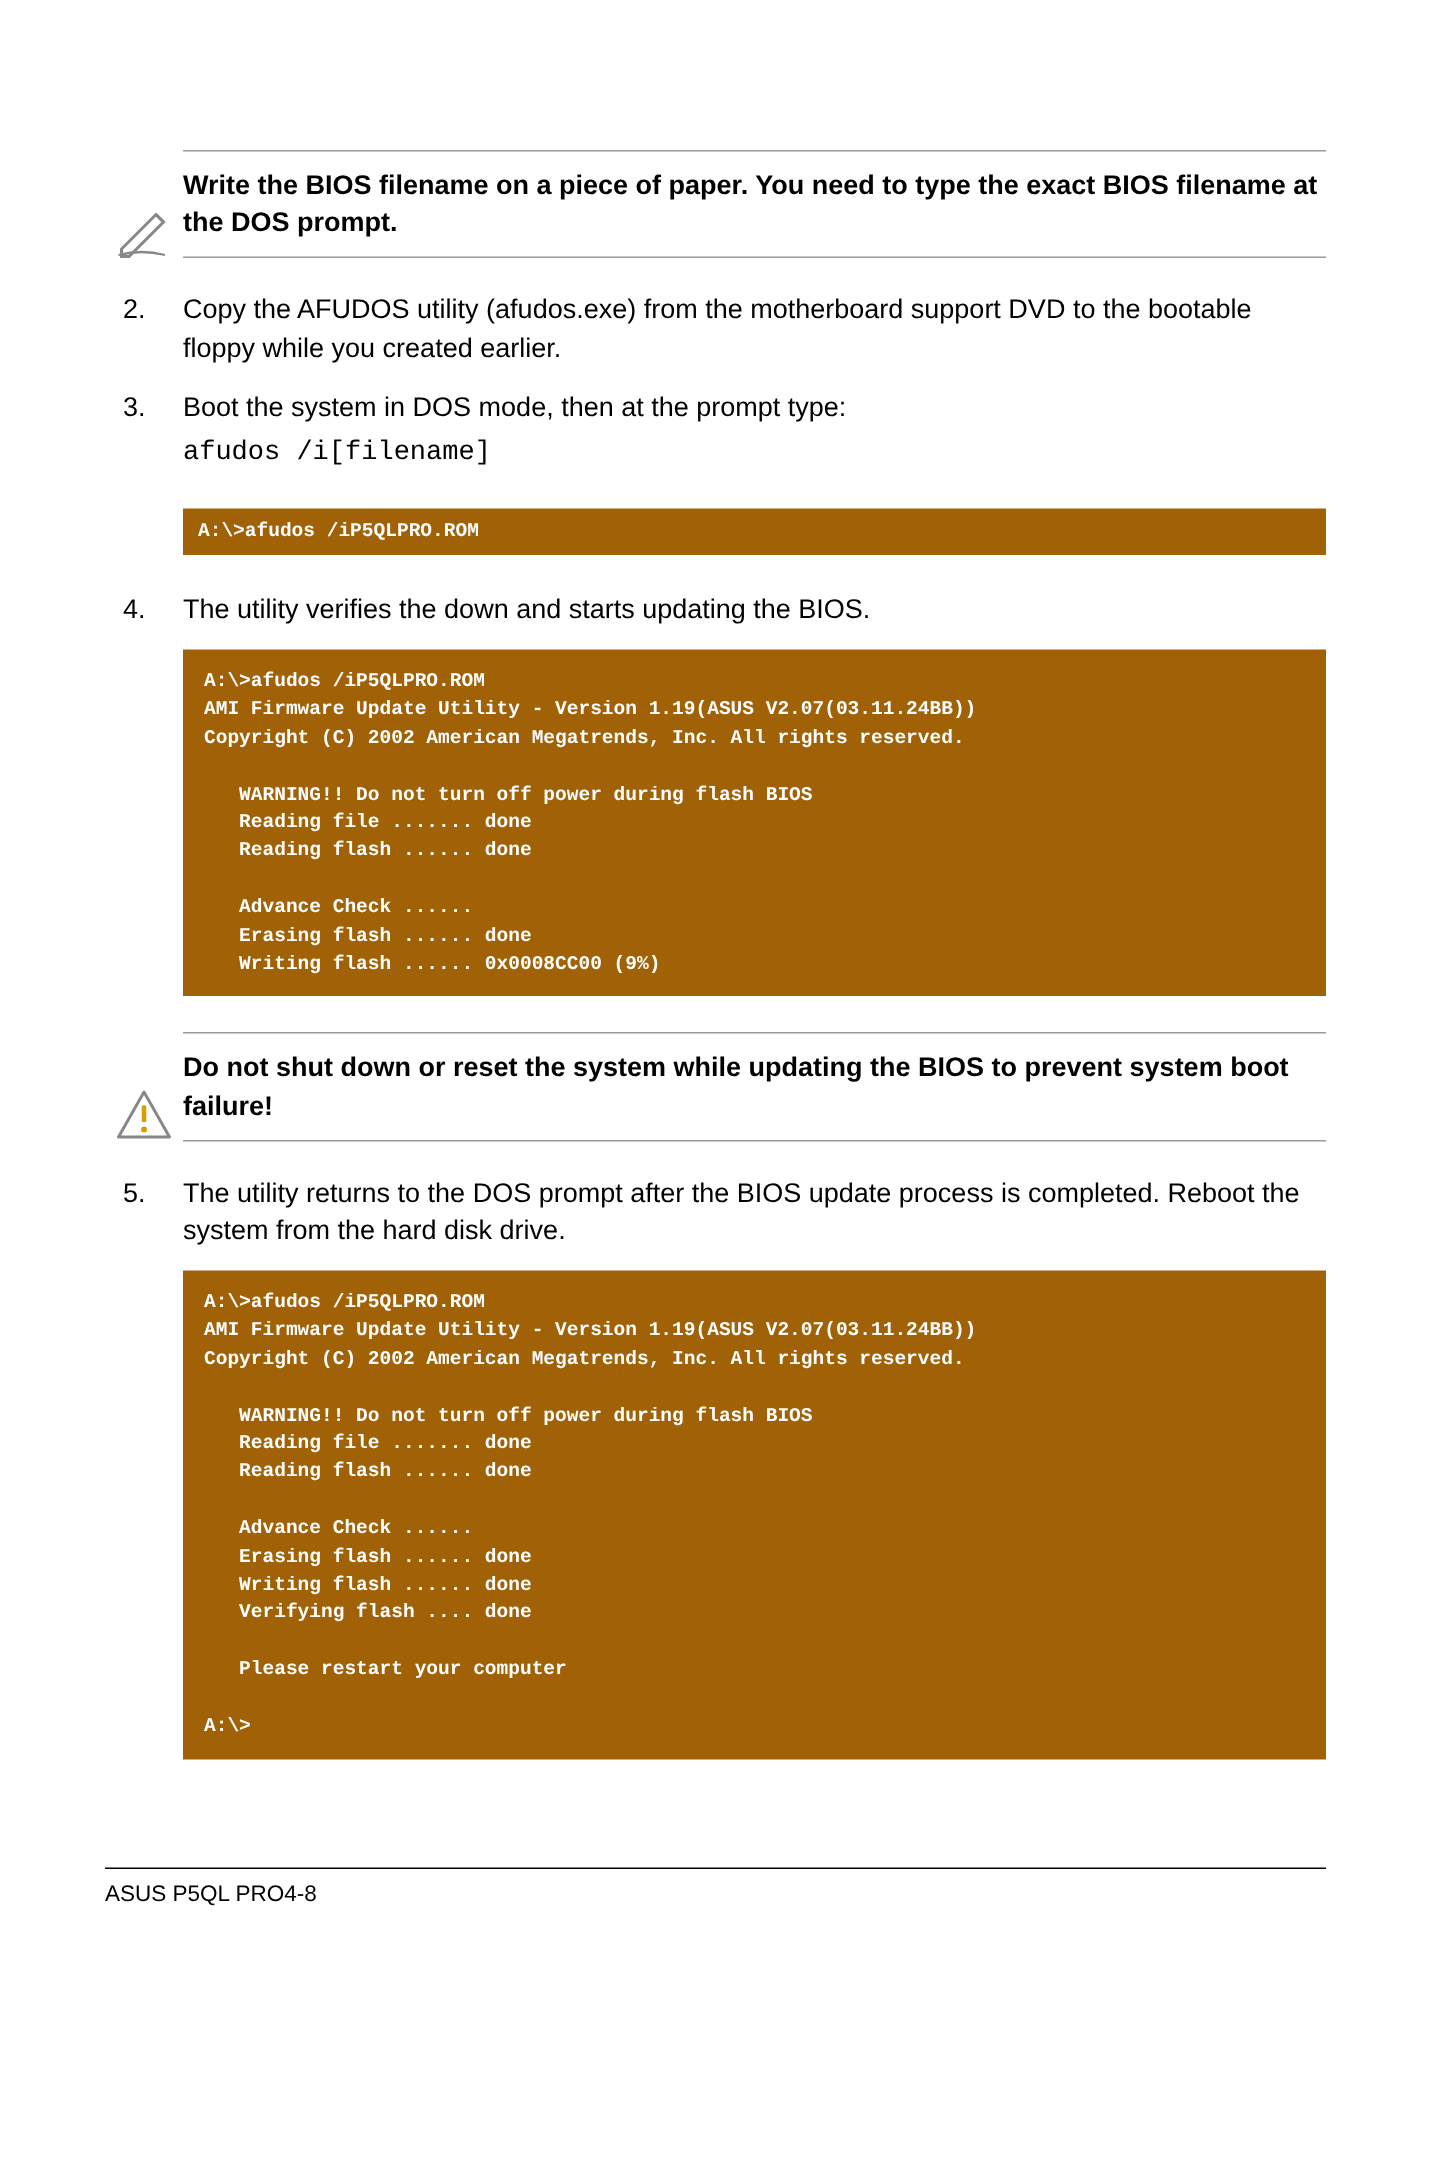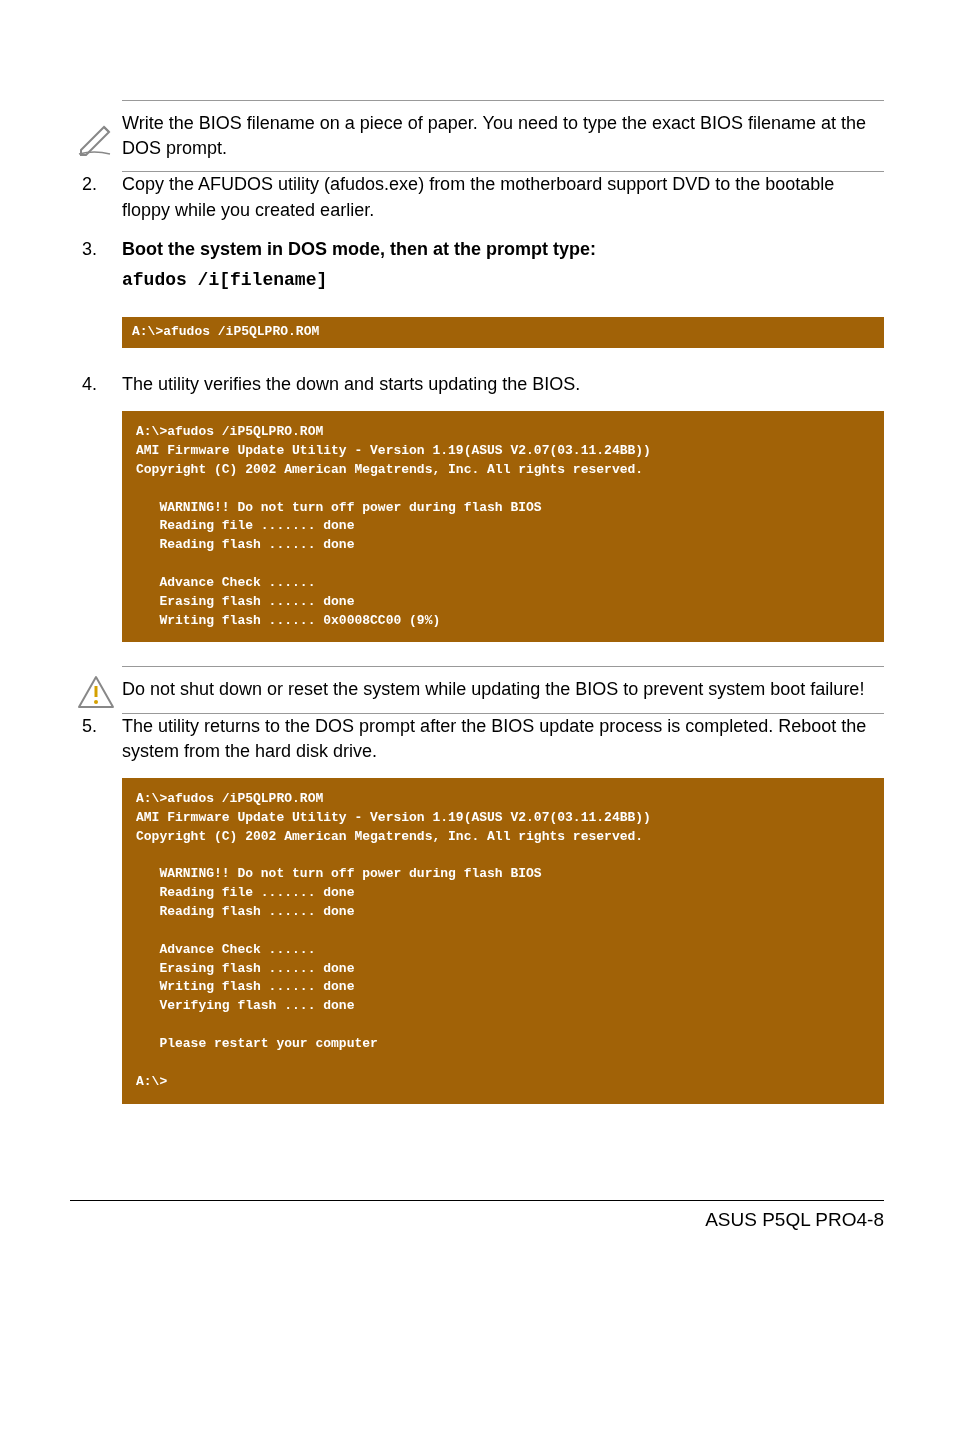--- a/index.html
+++ b/index.html
@@ -8,21 +8,23 @@
       background: #fff;
       color: #000;
       width: 954px;
       margin: 0 auto;
       padding: 100px 70px 40px 70px;
       font-size: 18px;
       line-height: 1.4;
     }
     .callout {
       display: flex;
-      align-items: center;
+      align-items: flex-end;
+      margin-bottom: 22px;
+      font-weight: bold;
     }
     .callout-icon {
       flex: 0 0 52px;
       display: flex;
       align-items: center;
       justify-content: center;
       padding-top: 4px;
     }
     .callout-body {
       flex: 1;
@@ -37,46 +39,46 @@
     .ol-num {
       flex: 0 0 52px;
       text-align: left;
       padding-left: 12px;
     }
     .ol-body {
       flex: 1;
     }
     .mono-bold {
       font-family: "Courier New", monospace;
-      font-weight: bold;
+      font-weight: normal;
       font-size: 18px;
       display: block;
       margin: 4px 0 10px;
     }
     .term {
       background: #a16207;
       color: #fff;
       font-family: "Courier New", monospace;
       font-size: 13px;
       padding: 6px 10px;
       margin: 10px 0 24px 52px;
       white-space: pre;
       line-height: 1.45;
       font-weight: bold;
     }
     .term-lg { padding: 12px 14px; }
     .footer {
       border-top: 1px solid #000;
-      margin-top: 96px;
+      margin-top: 72px;
       padding-top: 6px;
       display: flex;
-      justify-content: flex-end;
-      font-size: 19px;
+      justify-content: flex-start;
+      font-size: 15px;
     }
-    .para { margin-bottom: 6px; font-weight: bold; }
+    .para { margin-bottom: 6px; }
   </style>
 </head>
 <body>
 
 <div class="callout">
   <div class="callout-icon">
     <svg width="40" height="36" viewBox="0 0 40 36">
       <path d="M5 30 L28 7 L33 12 L10 35 L5 35 Z" fill="none" stroke="#888" stroke-width="2"></path>
       <path d="M28 7 L33 12" fill="none" stroke="#888" stroke-width="2"></path>
       <path d="M3 34 Q18 30 34 34" fill="none" stroke="#888" stroke-width="1.5"></path>

